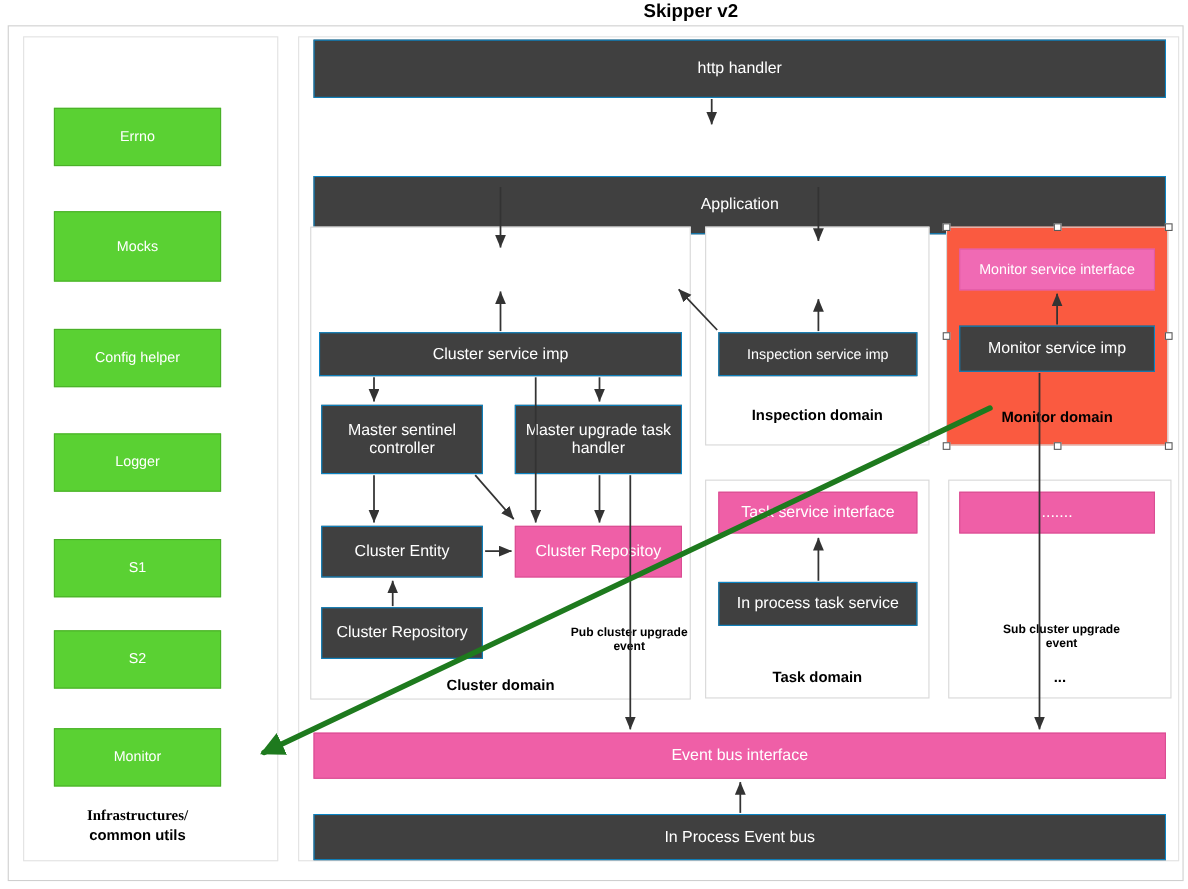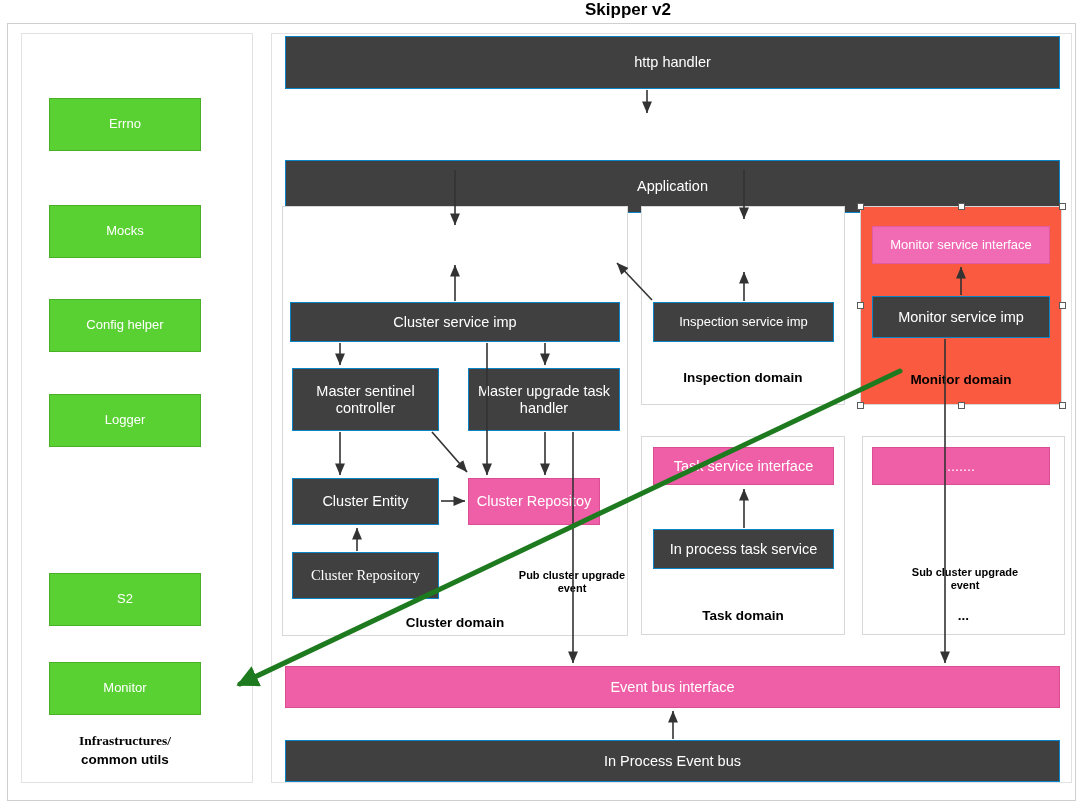--- a/index.html
+++ b/index.html
@@ -46,29 +46,32 @@
 
   <div class="abs title" style="left:585px;top:0px;width:200px;">Skipper v2</div>
 
   <div class="abs outer-frame" style="left:7px;top:23px;width:1069px;height:778px;"></div>
 
   <div class="abs panel" style="left:21px;top:33px;width:232px;height:750px;"></div>
 
   <div class="abs node green fs13" style="left:49px;top:98px;width:152px;height:53px;">
     <span>Errno</span>
   </div>
-  <div class="abs node green fs13" style="left:49px;top:205px;width:152px;height:53px;">
+  <div class="abs node green fs13" style="left:49px;top:192px;width:152px;height:64px;">
     <span>Mocks</span>
   </div>
   <div class="abs node green fs13" style="left:49px;top:299px;width:152px;height:53px;">
     <span>Config helper</span>
   </div>
   <div class="abs node green fs13" style="left:49px;top:394px;width:152px;height:53px;">
     <span>Logger</span>
   </div>
+  <div class="abs node green fs13" style="left:49px;top:490px;width:152px;height:53px;">
+    <span>S1</span>
+  </div>
   <div class="abs node green fs13" style="left:49px;top:573px;width:152px;height:53px;">
     <span>S2</span>
   </div>
   <div class="abs node green fs13" style="left:49px;top:662px;width:152px;height:53px;">
     <span>Monitor</span>
   </div>
 
   <div class="abs caption cap14" style="left:49px;top:733px;width:152px;font-family:Liberation Serif, serif;">Infrastructures/</div>
   <div class="abs caption cap14" style="left:49px;top:752px;width:152px;">common utils</div>
 
@@ -88,24 +91,24 @@
   </div>
   <div class="abs node blue fs15" style="left:292px;top:368px;width:147px;height:63px;padding:0 6px;">
     <span>Master sentinel controller</span>
   </div>
   <div class="abs node blue fs15" style="left:468px;top:368px;width:152px;height:63px;padding:0 6px;">
     <span>Master upgrade task handler</span>
   </div>
   <div class="abs node blue fs15" style="left:292px;top:478px;width:147px;height:47px;">
     <span>Cluster Entity</span>
   </div>
-  <div class="abs node pink fs15" style="left:468px;top:478px;width:132px;height:47px;">
+  <div class="abs node pink fs15" style="left:468px;top:478px;width:152px;height:47px;">
     <span>Cluster Repositoy</span>
   </div>
-  <div class="abs node blue fs15" style="left:292px;top:552px;width:147px;height:47px;font-family:Liberation Serif, serif;">
+  <div class="abs node blue fs15" style="left:292px;top:552px;width:147px;height:47px;">
     <span>Cluster Repository</span>
   </div>
 
   <div class="abs caption cap12" style="left:512px;top:569px;width:120px;">Pub cluster upgrade</div>
   <div class="abs caption cap12" style="left:512px;top:582px;width:120px;">event</div>
 
   <div class="abs caption cap14" style="left:282px;top:615px;width:346px;">Cluster domain</div>
 
   <div class="abs domain" style="left:641px;top:206px;width:204px;height:199px;"></div>
 

